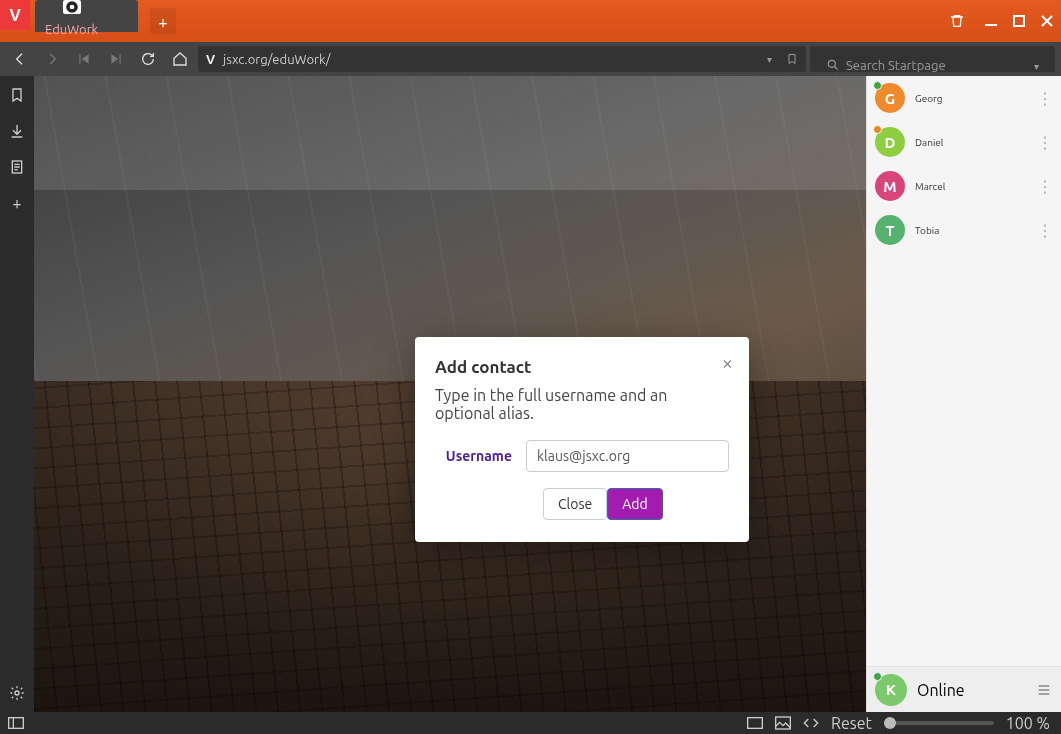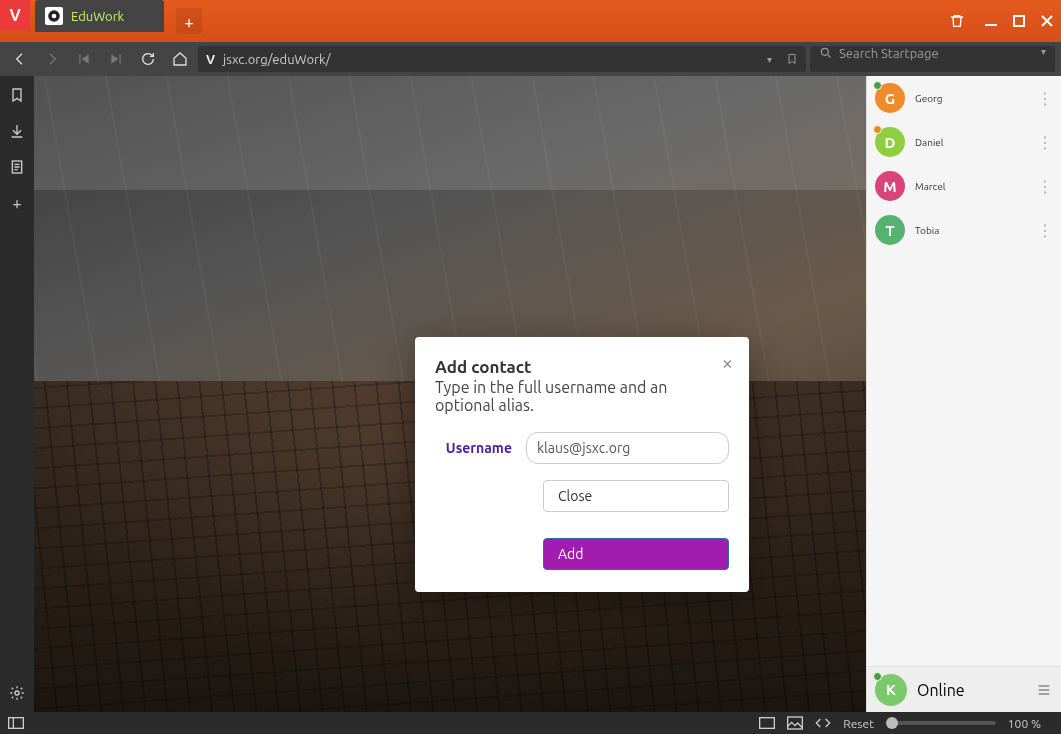--- a/index.html
+++ b/index.html
@@ -1,37 +1,37 @@
 <!DOCTYPE html>
 <html><head>
 <meta charset="utf-8">
 <style>
 * { margin: 0; padding: 0; box-sizing: border-box; font-family: Ubuntu, Arial, sans-serif; }
 body { width: 1061px; height: 734px; background: #2b2b2b; overflow: hidden; position: relative; }
 
 
 .titlebar { height: 42px; background: linear-gradient(#e55a1f, #d64f18); display: flex; align-items: stretch; }
 .vbadge { width: 30px; height: 30px; background: #ec3939; margin: 0 5px 0 0; display:flex; align-items:center; justify-content:center; align-self:flex-start; color: #fff; font-size: 16px; font-weight: bold; }
-.tab { height: 32px; background: #444; color: #bef264; display: flex; align-items: center; padding: 0 40px 0 10px; font-size: 13px; gap: 8px; position: relative; border-radius: 3px 3px 0 0;}
+.tab { height: 32px; background: #444; color: #fca5a5; display: flex; align-items: center; padding: 0 40px 0 10px; font-size: 13px; gap: 8px; position: relative; border-radius: 3px 3px 0 0; flex-direction: column;}
 .tab-favicon { width: 18px; height: 18px; background: #fff; border-radius: 2px; display:flex; align-items:center; justify-content:center; }
 .tab-favicon svg { width:14px; height:14px; }
 .newtab { width: 26px; height: 26px; background: rgba(0,0,0,0.08); margin: 8px 0 0 12px; display:flex; align-items:center; justify-content:center; color: #fff; font-size: 17px; border-radius: 2px;}
 .titlebar-spacer { flex: 1; }
 .titlebar-icons { display:flex; align-items:center; gap:0; }
 .titlebar-icons .ticon { width: 28px; height: 42px; display:flex; align-items:center; justify-content:center; color: #fff; }
 .trash { margin-right: 6px; }
 
 
 .addrbar { height: 34px; background: #444; display:flex; align-items:center; padding: 0 6px; gap: 4px; }
 .addrbar .navbtn { width: 28px; height: 28px; display:flex; align-items:center; justify-content:center; color: #ddd; }
 .addrbar .navbtn.disabled { color: #777; }
 .url-field { flex: 1; height: 26px; background: #333; border-radius: 3px; display:flex; align-items:center; padding: 0 8px; color: #ccc; font-size: 13px; gap: 8px; position: relative;}
 .url-field .dropdown-arrow { margin-left:auto; color:#999; font-size:10px;}
 .url-field .bm-icn { color:#999; margin-left:6px; }
-.search-field { width: 245px; height: 26px; background: #333; border-radius: 3px; display:flex; align-items:flex-start; padding: 0 9px; color: #999; font-size: 13px; gap: 6px; position:relative;}
+.search-field { width: 245px; height: 26px; background: #333; border-radius: 3px; display:flex; align-items:flex-end; padding: 0 16px; color: #999; font-size: 13px; gap: 6px; position:relative;}
 .search-field .dropdown-arrow { margin-left:auto; color:#999; font-size:10px;}
 
 
 .mainrow { position: absolute; top: 76px; bottom: 22px; left:0; right:0; display:flex; }
 .panel { width: 34px; background: #2b2b2b; display:flex; flex-direction:column; align-items:center; padding-top:10px; gap: 18px; color: #ccc; }
 .panel .picon { width: 18px; height: 18px; display:flex; align-items:center; justify-content:center; }
 .panel-bottom { margin-top:auto; margin-bottom:10px; }
 
 .page { flex:1; position:relative; overflow:hidden; background: linear-gradient(160deg, #3a3a3a 0%, #555 30%, #6b5a4a 55%, #4a3d33 80%, #2e2622 100%); }
 
@@ -54,31 +54,31 @@
 .presence-dot { position:absolute; width:9px; height:9px; border-radius:50%; top:-2px; left:-2px; border:1px solid #f5f5f5;}
 .contact-name { font-size: 10px; color:#333; }
 .contact-menu { margin-left:auto; color:#aaa; font-size:16px; line-height:8px;}
 .self-row { height:46px; border-top:1px solid #e2e2e2; background:#eee; display:flex; align-items:center; padding:0 8px; gap:10px; }
 .self-row .avatar { width:32px; height:32px; }
 .hamburger { margin-left:auto; color:#888; }
 
 
 .modal { position:absolute; width: 334px; background:#fff; border-radius:4px; box-shadow: 0 10px 40px rgba(0,0,0,0.4); left: 381px; top: 261px; padding: 20px 20px 22px 20px; z-index:50;}
 .modal-close { position:absolute; top:14px; right:16px; color:#888; font-size:20px; cursor:pointer; }
-.modal h2 { font-size: 17px; color:#333; font-weight:700; margin-bottom: 2px; }
+.modal h2 { font-size: 17px; color:#333; font-weight:700; margin-bottom: 10px; }
 .modal p { font-size: 16px; color:#444; margin-bottom: 18px; }
 .formrow { display:flex; align-items:center; margin-bottom: 16px; gap: 14px; }
 .formrow label { width: 88px; text-align:right; font-size:14px; color:#4c1d95; font-weight:700; }
-.formrow input { flex:1; height:32px; border:1px solid #ccc; border-radius:12px; padding: 0 10px; font-size:14px; color:#555;}
-.btnrow { display:flex; gap:26px; margin-left: 108px; flex-direction: column; }
+.formrow input { flex:1; height:32px; border:1px solid #ccc; border-radius:4px; padding: 0 10px; font-size:14px; color:#555;}
+.btnrow { display:flex; gap:0; margin-left: 108px; }
 .btn { height:32px; padding:0 14px; border-radius:4px; font-size:14px; border:1px solid #ccc; background:#fff; color:#333; display:flex; align-items:center; cursor:pointer;}
 .btn.primary { background:#a21caf; border-color:#2e6da4; color:#fff; }
 
 
-.statusbar { position:absolute; bottom:0; left:0; right:12px; height:22px; background:#2b2b2b; color:#ccc; font-size:12px; display:flex; align-items:center; padding:0 8px; gap:12px; }
+.statusbar { position:absolute; bottom:0; left:0; right:3px; height:22px; background:#2b2b2b; color:#ccc; font-size:16px; display:flex; align-items:center; padding:0 8px; gap:12px; }
 .spacer { flex:1; }
 .zoom-slider { width:110px; height:4px; background:#555; border-radius:2px; position:relative; }
 .zoom-slider .knob { position:absolute; left:0; top:-4px; width:12px; height:12px; background:#bbb; border-radius:50%; }
 
 svg { display:block; }
 </style>
 </head>
 <body>
 
 <div class="titlebar">

